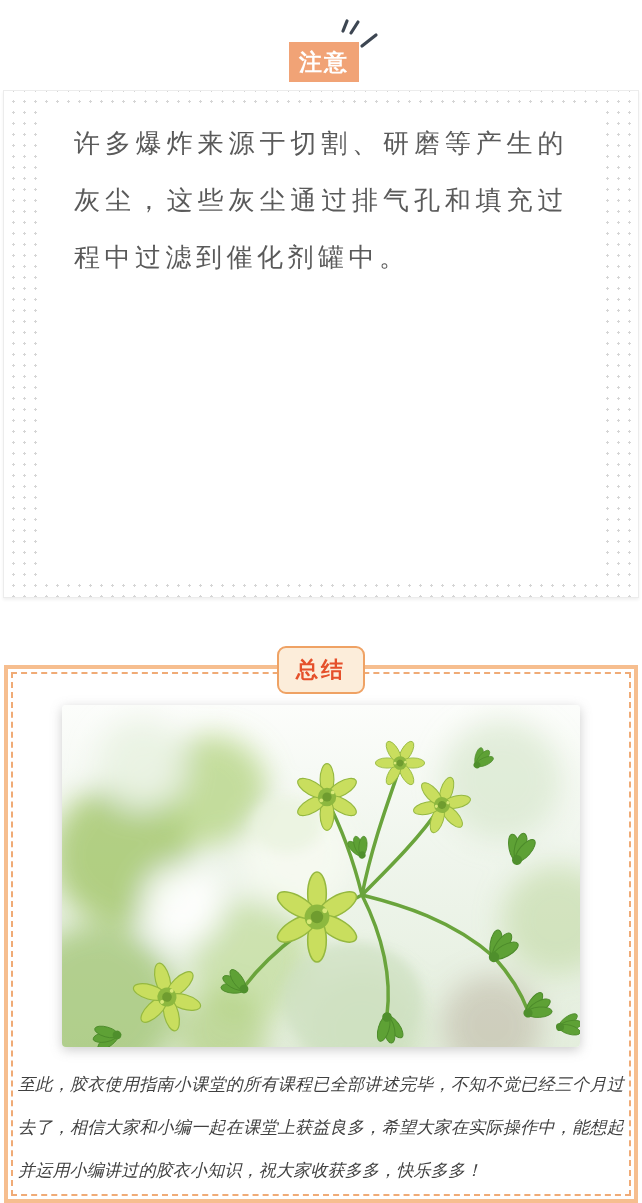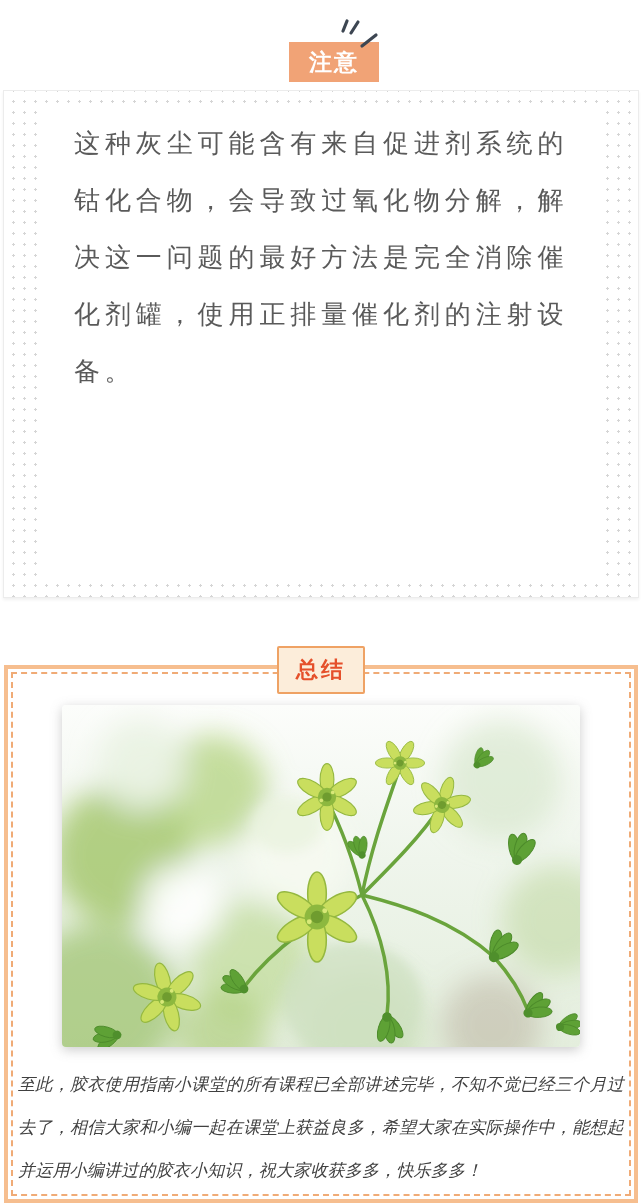--- a/index.html
+++ b/index.html
@@ -7,21 +7,21 @@
   body {
     width: 642px;
     font-family: "Liberation Sans", "DejaVu Sans", sans-serif;
     position: relative;
   }
 
   
   .notice-section { position: relative; height: 598px; }
   .notice-badge {
     position: absolute; left: 289px; top: 42px;
-    width: 90px; height: 40px;
+    width: 70px; height: 40px;
     background: #F1A376;
     color: #ffffff;
     font-size: 23px; font-weight: bold; letter-spacing: 2px;
     display: flex; align-items: center; justify-content: center;
     z-index: 2;
   }
   .sparkle {
     position: absolute; left: 338px; top: 18px; z-index: 3;
   }
   .notice-box {
@@ -62,21 +62,21 @@
   .dashed-overlay {
     position: absolute; top: 3px; left: 3px; right: 3px; bottom: 3px;
     border: 2px dashed #F0AB76;
     pointer-events: none;
   }
   .summary-badge {
     position: absolute; top: -23px; left: 50%;
     transform: translateX(-50%);
     background: #FCEDDA;
     border: 2px solid #EFA264;
-    border-radius: 2px;
+    border-radius: 9px;
     padding: 7px 17px;
     color: #E5502B;
     font-size: 22px; font-weight: bold; letter-spacing: 3px;
     z-index: 2;
     white-space: nowrap;
   }
   .photo-card {
     width: 518px; height: 342px;
     margin: 36px auto 0 auto;
     background: #ffffff;
@@ -105,21 +105,21 @@
       <path d="M9 3 L5 13"></path>
       <path d="M20 4 L13 15"></path>
       <path d="M38 17 L24 28"></path>
     </g>
   </svg>
 
   <div class="notice-badge">注意</div>
 
   <div class="notice-box">
     <div class="notice-inner">
-      <p>这种灰尘可能含有来自促进剂系统的钴化合物，会导致过氧化物分解，解决这一问题的最好方法是完全消除催化剂罐，使用正排量催化剂的注射设备。</p>
+      <p>许多爆炸来源于切割、研磨等产生的灰尘，这些灰尘通过排气孔和填充过程中过滤到催化剂罐中。</p>
     </div>
   </div>
 </div>
 
 <div class="summary-section">
   <div class="summary-box">
 
     <div class="summary-badge">总结</div>
 
     <div class="dashed-overlay"></div>

